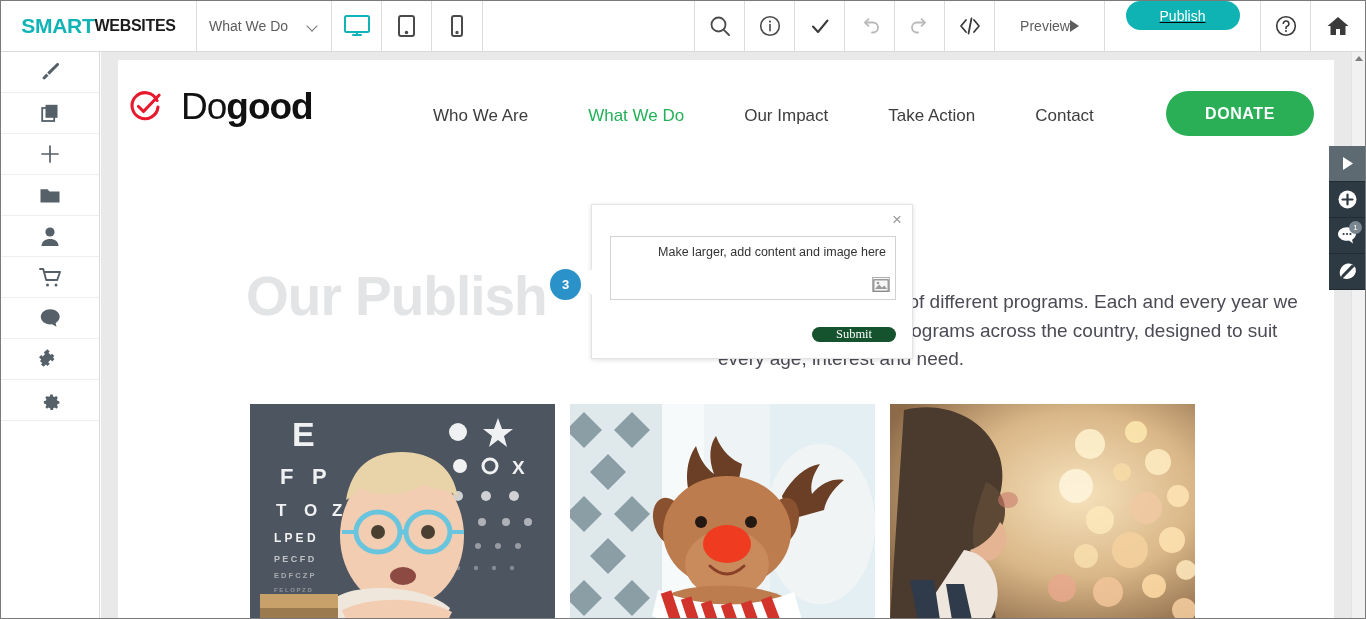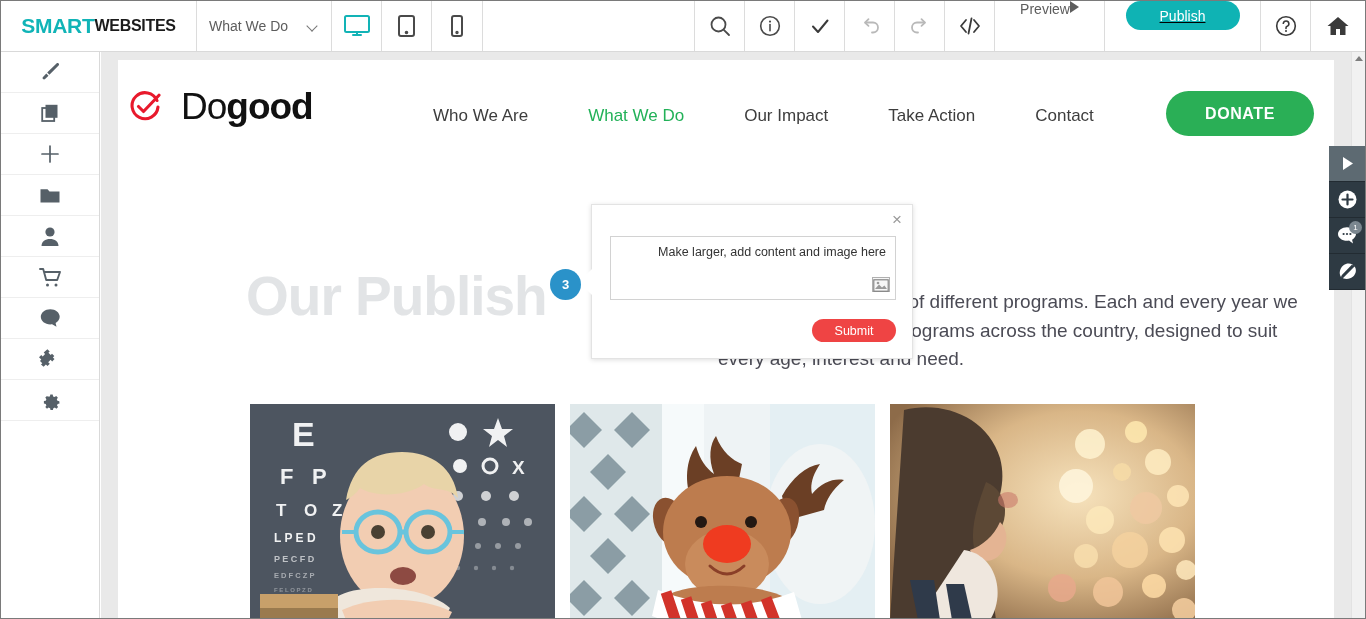--- a/index.html
+++ b/index.html
@@ -44,21 +44,21 @@
     width: 50px; display: flex; align-items: center; justify-content: center;
     border-right: 1px solid #dcdcdc; cursor: pointer;
   }
   .tb-dev .d:last-child { border-right: none; }
   .tb-spacer { flex: 1; border-right: 1px solid #dcdcdc; }
   .tb-ico {
     width: 50px; display: flex; align-items: center; justify-content: center;
     border-right: 1px solid #dcdcdc; cursor: pointer; color: #4a4a4a;
   }
   .tb-preview {
-    width: 110px; display: flex; align-items: flex-start; justify-content: center;
+    width: 110px; display: flex; align-items: center; justify-content: center;
     border-right: 1px solid #dcdcdc; cursor: pointer;
     font-size: 14px; color: #5d5d5d;
   }
   .tri { width: 0; height: 0; border-left: 9px solid #5d5d5d;
          border-top: 6px solid transparent; border-bottom: 6px solid transparent; }
   .tb-publish-wrap {
     width: 156px; display: flex; justify-content: center;
     border-right: 1px solid #dcdcdc;
     text-decoration: underline;
   }
@@ -164,23 +164,23 @@
     border: 1px solid #d2d2d2; background: #fff;
     font-family: "Liberation Sans", sans-serif; font-size: 12.5px;
     color: #333; padding: 7px 9px; resize: none; outline: none; line-height: 1.3; text-align: right;
   }
   .anno-imgico {
     position: absolute; right: 22px; top: 72px; width: 18px; height: 15px;
     border: 1px solid #b0b0b0; background: #f6f6f6; cursor: pointer;
   }
   .submit-btn {
     position: absolute; right: 16px; bottom: 16px;
-    width: 84px; height: 23px; border: none; border-radius: 12px;
-    background: #ef4444; color: #fff; font-size: 12.5px; cursor: pointer;
-    font-family: Liberation Sans, sans-serif;
+    width: 84px; height: 15px; border: none; border-radius: 12px;
+    background: #14532d; color: #fff; font-size: 12.5px; cursor: pointer;
+    font-family: Liberation Serif, serif;
   }
 
   
   .right-rail {
     position: absolute; right: 0; top: 145px; width: 36px; z-index: 60;
   }
   .rr-item {
     width: 36px; height: 36px; display: flex; align-items: center;
     justify-content: center; background: #2e3a43; color: #fff;
     cursor: pointer; position: relative; border-bottom: 1px solid #222b32;

